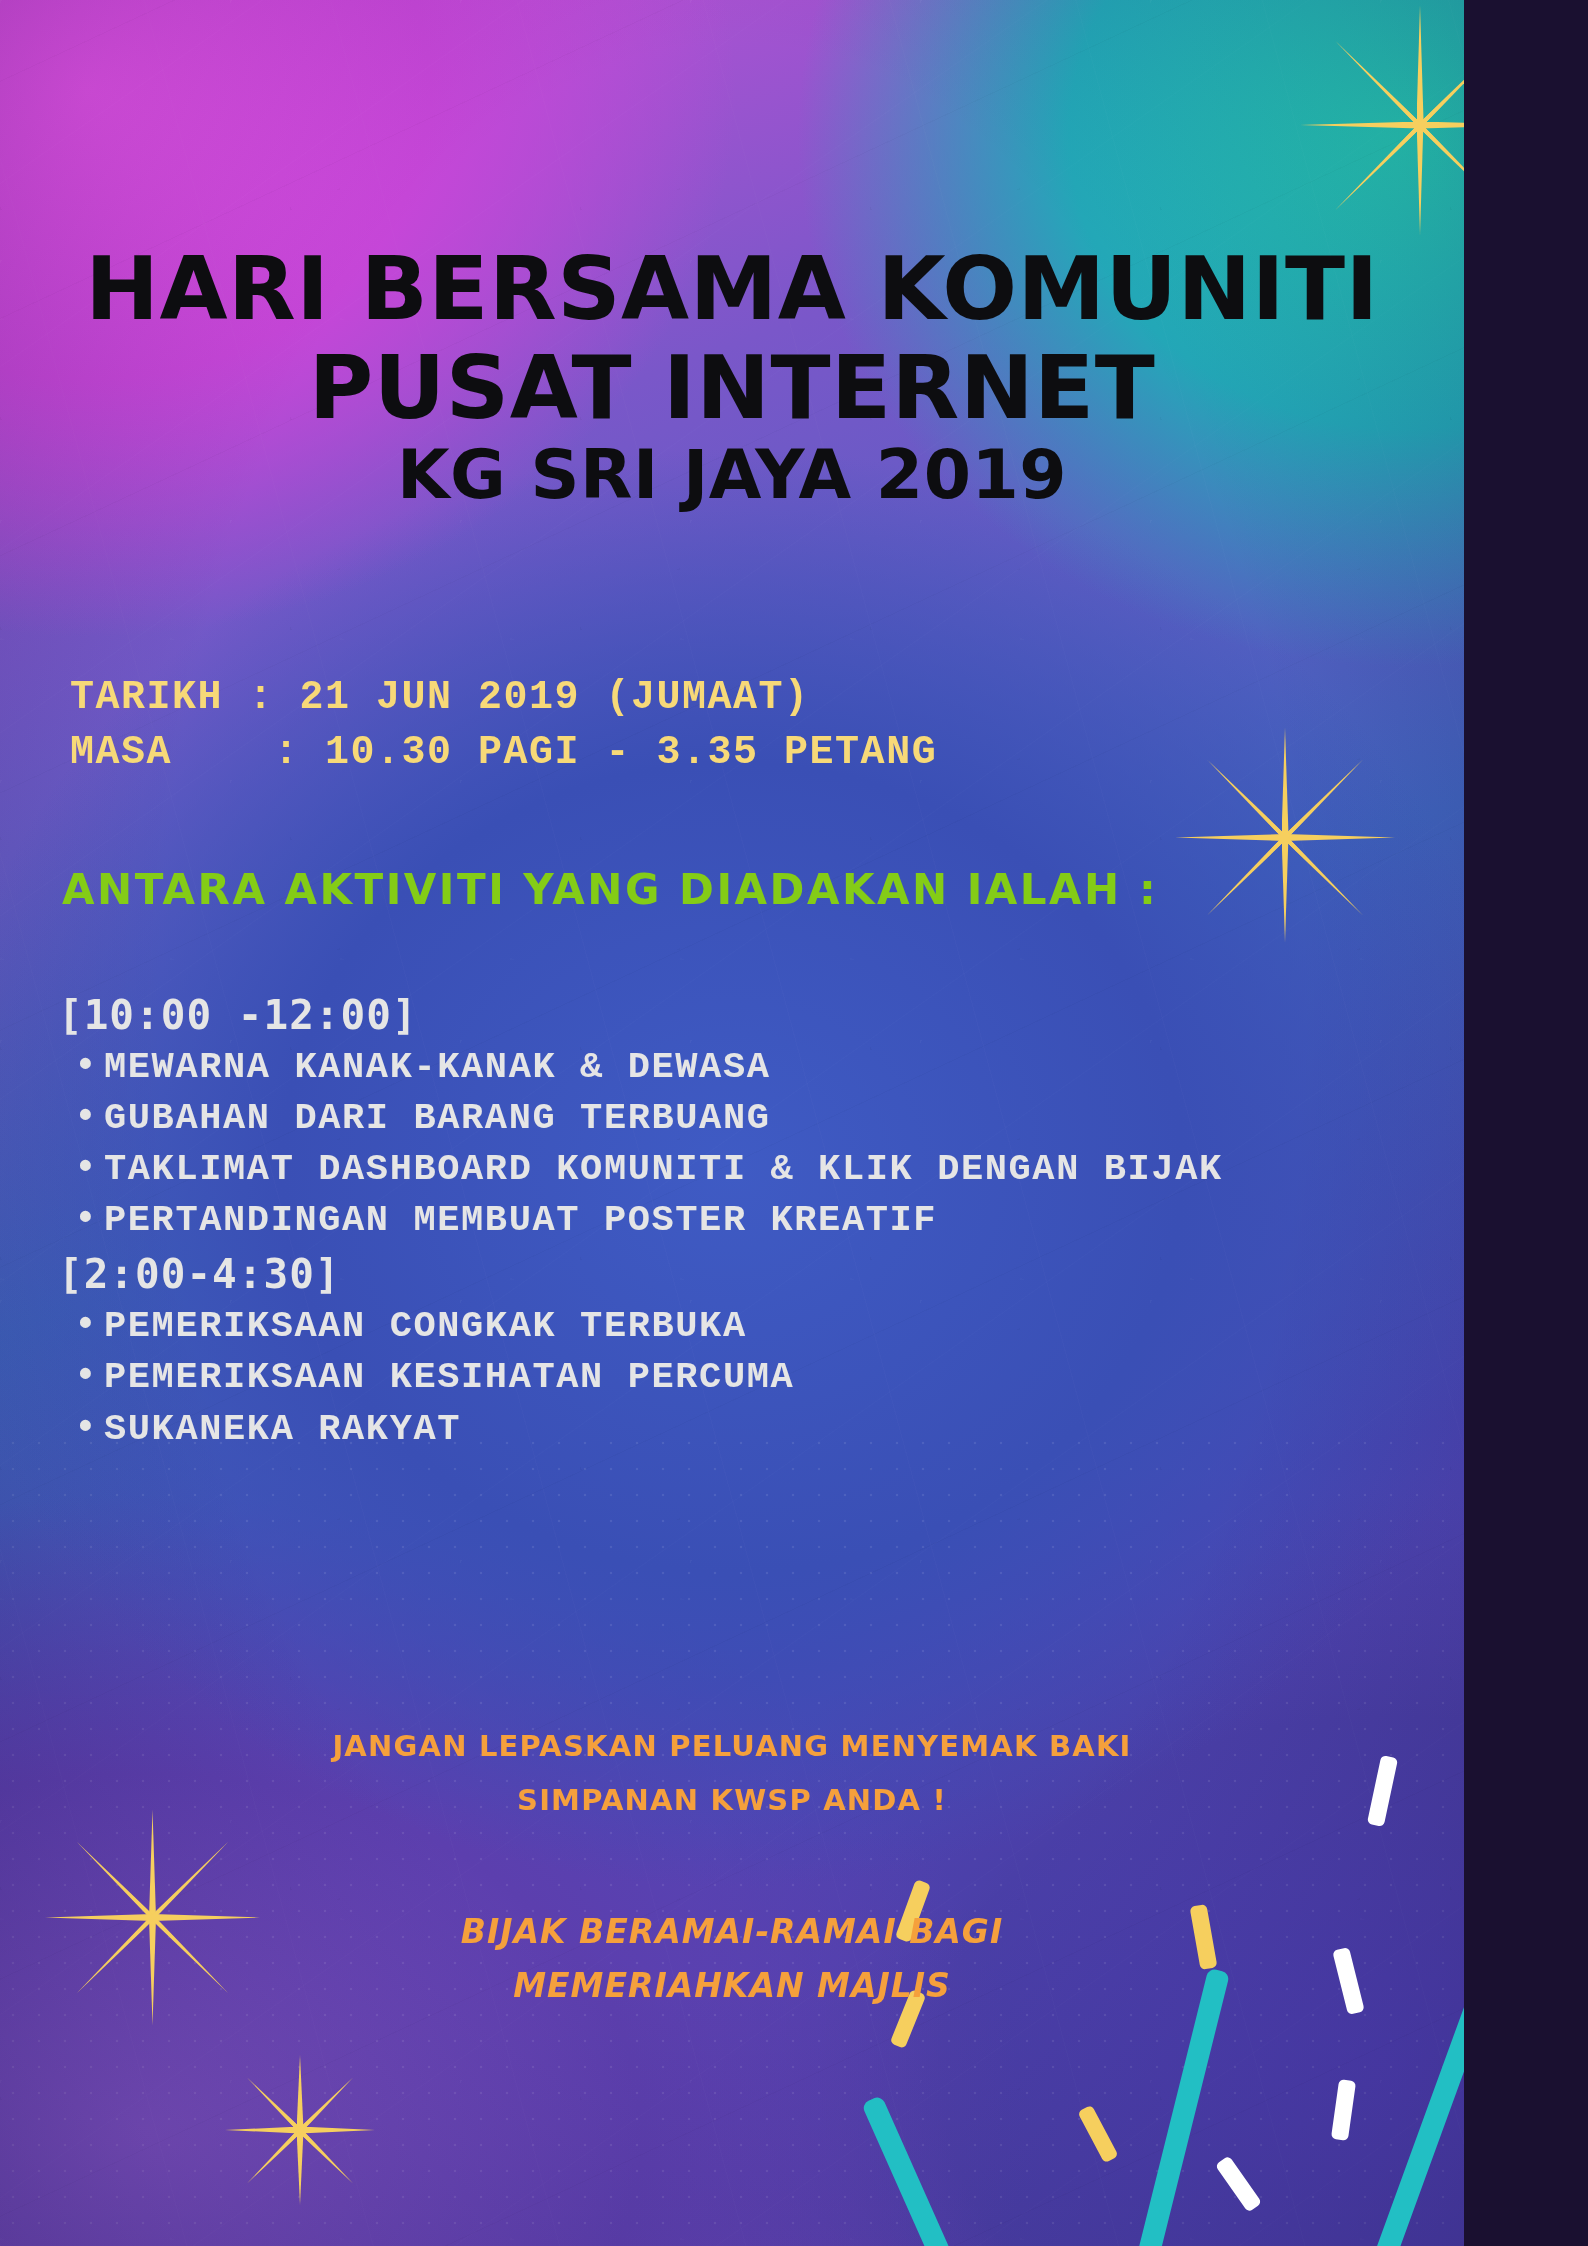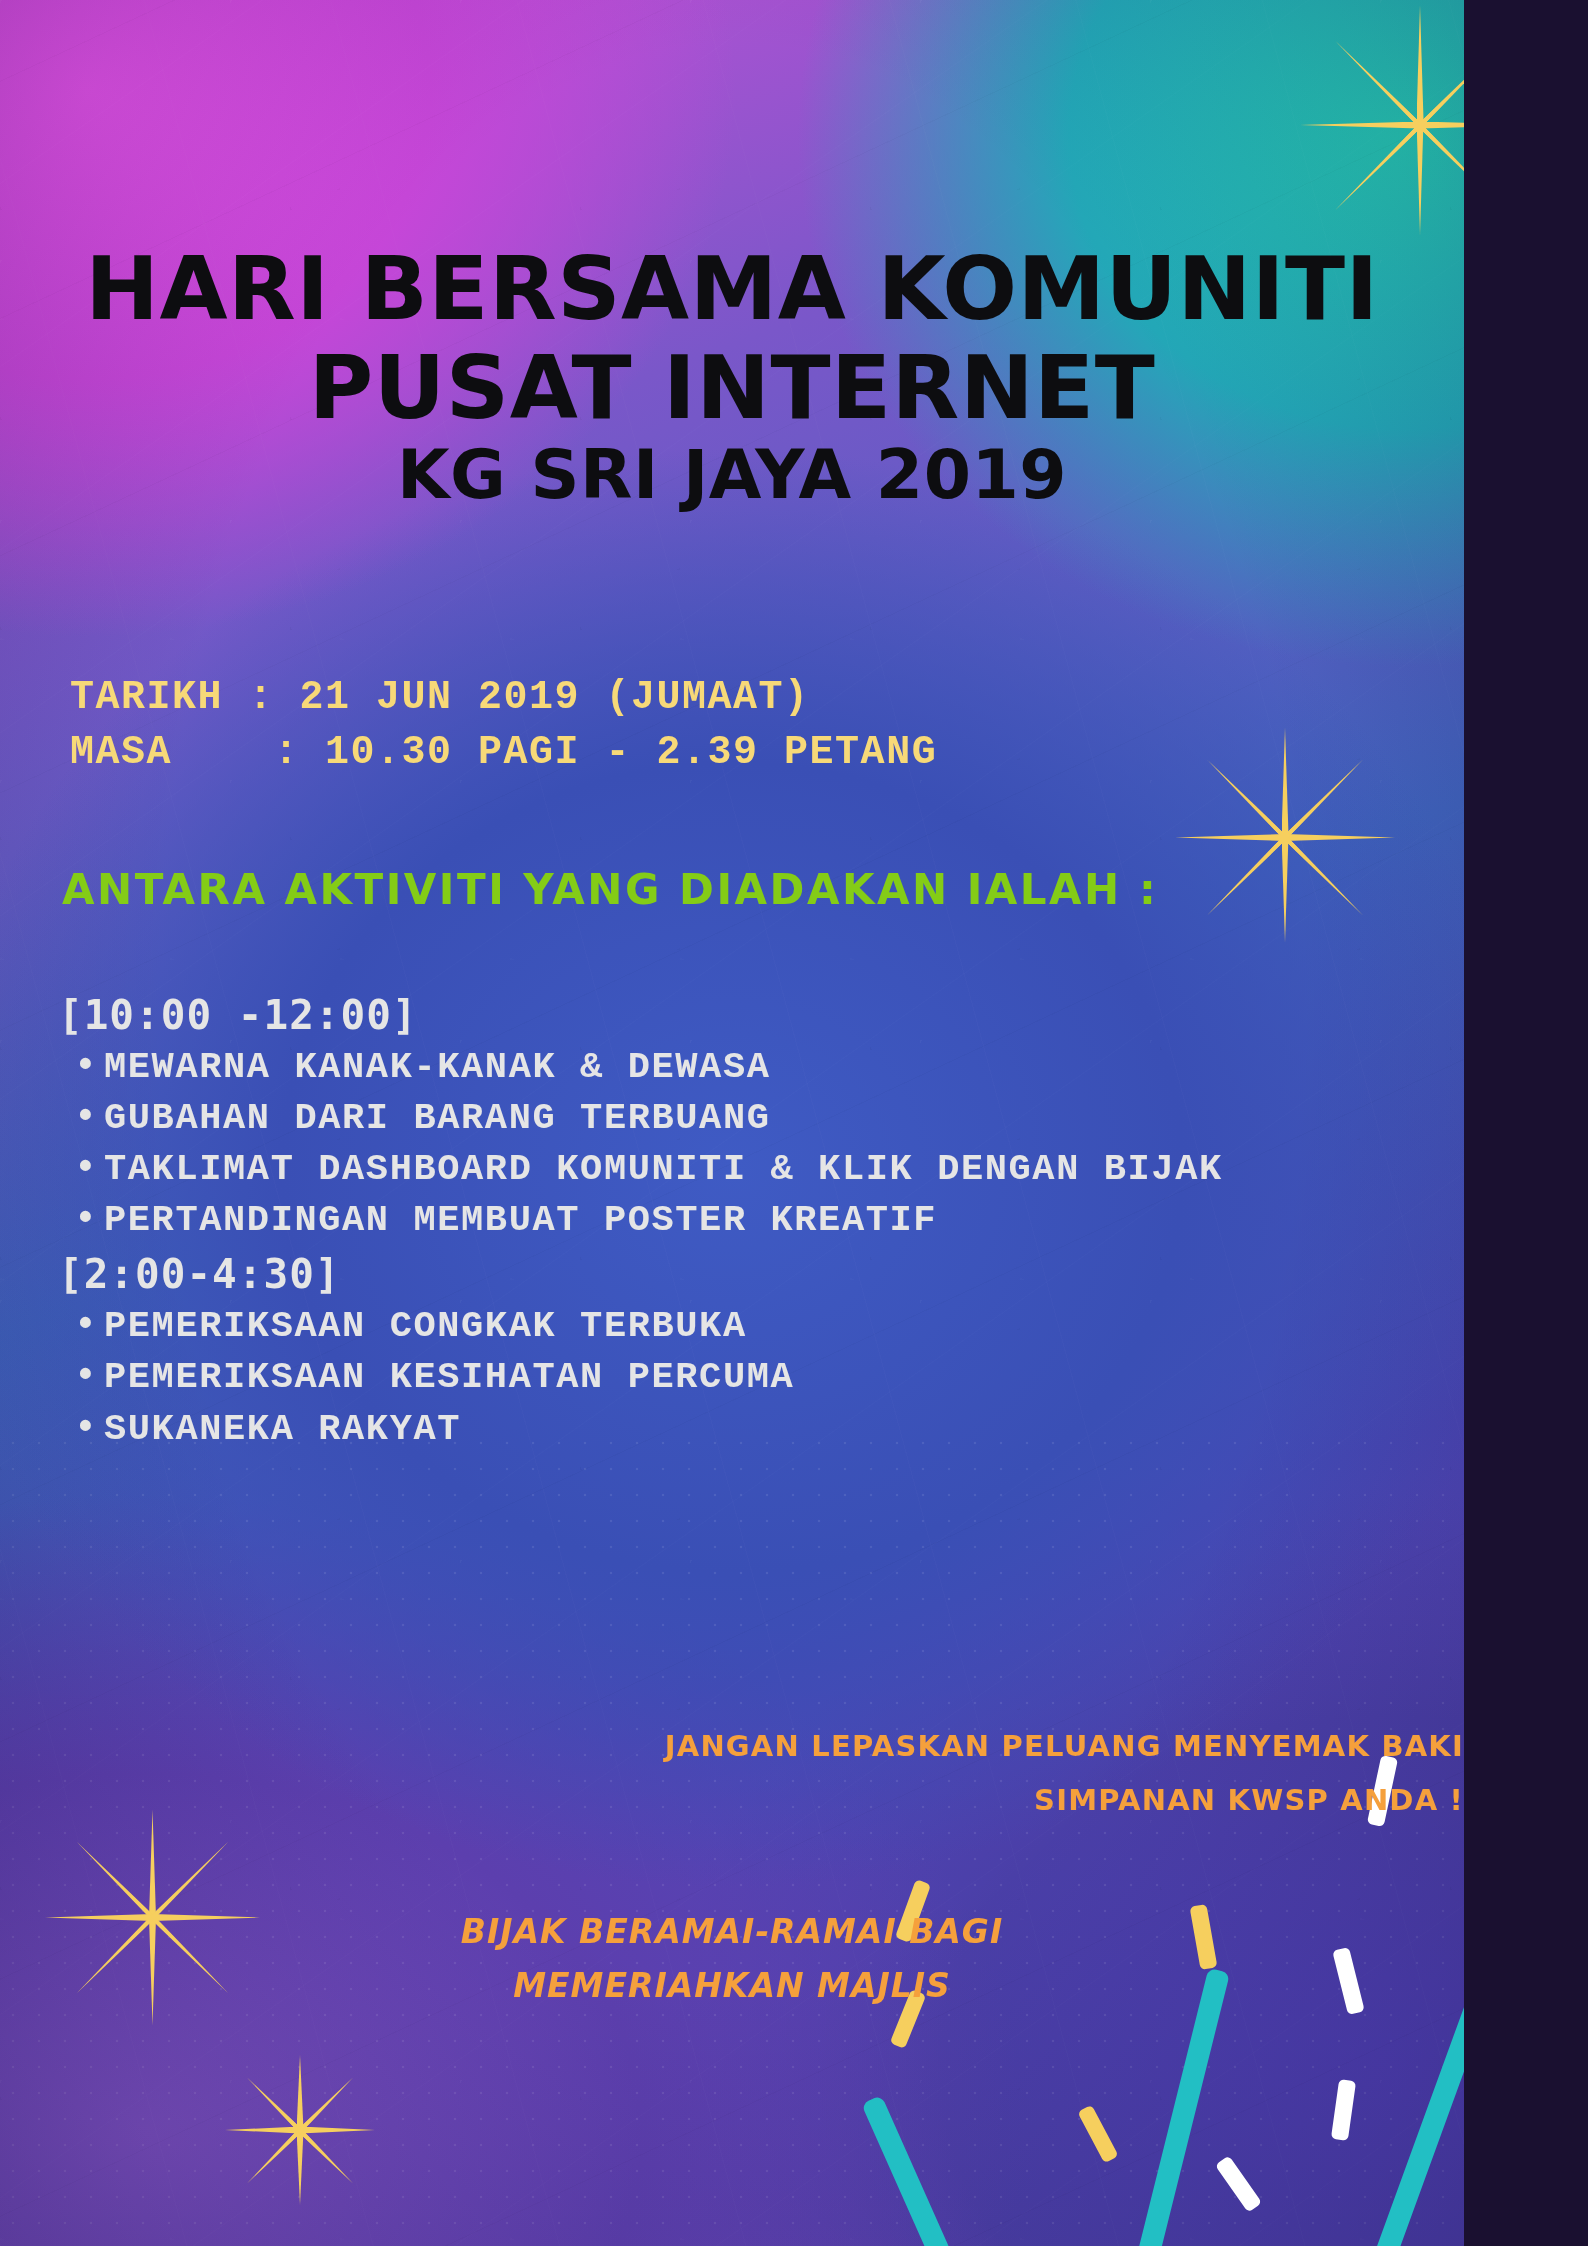--- a/index.html
+++ b/index.html
@@ -163,21 +163,21 @@
     position: absolute;
     left: 16px;
     top: -2px;
     font-size: 38px;
   }
 
   .promo {
     position: absolute;
     left: 0; right: 0;
     top: 1720px;
-    text-align: right;
+    text-align: center;
     color: #f5a03c;
     font-family: "DejaVu Sans", sans-serif;
     font-weight: bold;
     font-size: 29px;
     letter-spacing: 1.2px;
     line-height: 1.85;
   }
   .promo .p2 { display: block; }
 
   .closing {
@@ -247,21 +247,21 @@
   <div class="content">
 
     <div class="title">
       <span class="l1">HARI BERSAMA KOMUNITI</span>
       <span class="l2">PUSAT INTERNET</span>
       <span class="l3">KG SRI JAYA 2019</span>
     </div>
 
     <div class="datetime">
       <div class="row">TARIKH : 21 JUN 2019 (JUMAAT)</div>
-      <div class="row">MASA    : 10.30 PAGI - 2.39 PETANG</div>
+      <div class="row">MASA    : 10.30 PAGI - 3.35 PETANG</div>
     </div>
 
     <div class="intro">ANTARA AKTIVITI YANG DIADAKAN IALAH :</div>
 
     <div class="sched">
 
       <div class="slot-time">[10:00  -12:00]</div>
       <ul class="slot-list">
         <li>MEWARNA KANAK-KANAK &amp; DEWASA</li>
         <li>GUBAHAN DARI BARANG TERBUANG</li>

